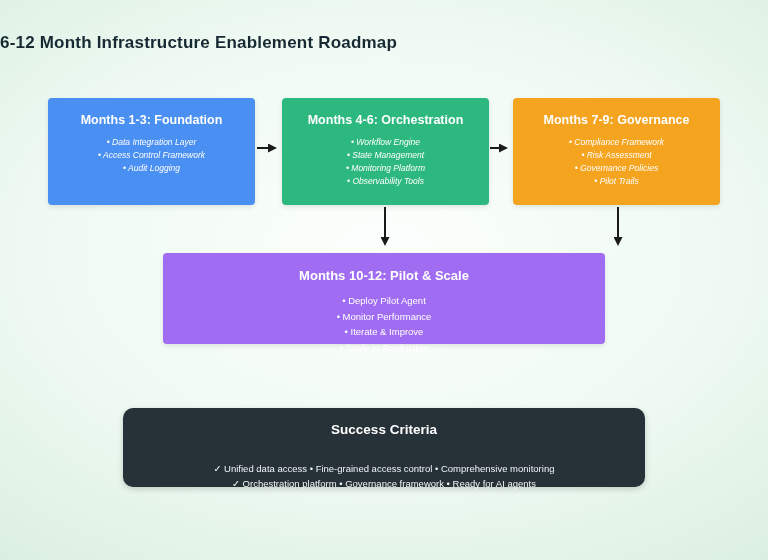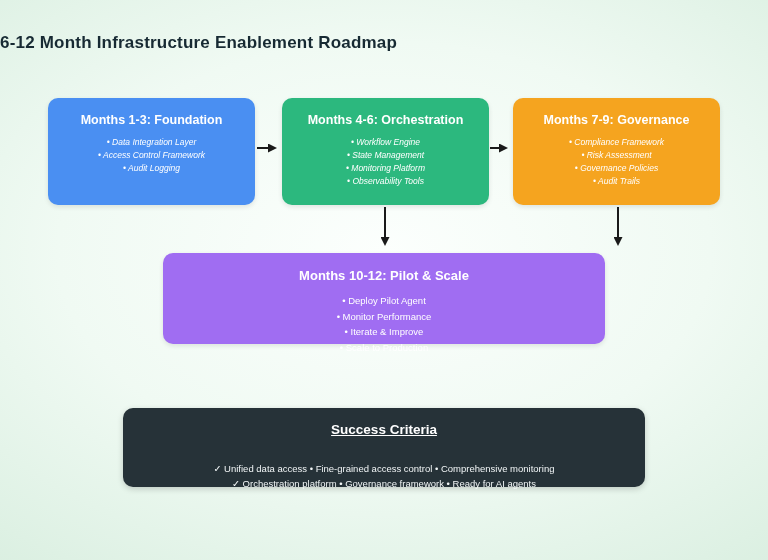--- a/index.html
+++ b/index.html
@@ -6,40 +6,40 @@
   body{font-family:"Liberation Sans","DejaVu Sans",sans-serif;}
   .canvas{
     position:relative;width:768px;height:560px;overflow:hidden;
     background:radial-gradient(ellipse 85% 75% at 50% 45%, #fcfffd 0%, #f0faf3 50%, #d8eedf 100%);
   }
   .page-title{
     position:absolute;top:33px;left:0;width:100%;text-align:left;
     font-size:17px;font-weight:bold;color:#172a33;letter-spacing:.2px;
   }
   .card{
-    position:absolute;border-radius:10px;color:#fff;
+    position:absolute;border-radius:4px;color:#fff;
     box-shadow:0 2px 5px rgba(0,0,0,.10);box-sizing:border-box;
   }
   .card h2{margin:0;text-align:center;font-size:12.5px;font-weight:bold;}
   .card ul{list-style:none;margin:0;padding:0;text-align:center;}
   .phase{width:207px;height:107px;top:98px;}
   .phase h2{padding-top:15px;}
   .phase ul{margin-top:9px;font-size:8.5px;line-height:13px;font-style:italic;}
   #card-foundation{left:48px;background:#4a8ff2;}
   #card-orchestration{left:282px;background:#2cb87e;}
   #card-governance{left:513px;background:#f5a41f;}
   #card-pilot{left:163px;top:253px;width:442px;height:91px;background:#a06df2;}
   #card-pilot h2{padding-top:15px;font-size:13px;}
   #card-pilot ul{margin-top:10px;font-size:9.5px;line-height:15.5px;}
   .success{
     position:absolute;left:123px;top:408px;width:522px;height:79px;
     background:#263238;border-radius:10px;color:#fff;box-sizing:border-box;
     box-shadow:0 2px 6px rgba(0,0,0,.18);
   }
-  .success h2{margin:0;padding-top:14px;text-align:center;font-size:13.5px;font-weight:bold;text-decoration:underline;}
+  .success h2{margin:0;padding-top:14px;text-align:center;font-size:13.5px;font-weight:bold;}
   .success .lines{margin-top:24px;text-align:center;font-size:9.5px;line-height:15px;color:#f1f5f6;}
   svg.arrows{position:absolute;left:0;top:0;pointer-events:none;}
 </style>
 </head>
 <body>
 
 <div class="canvas">
 
   <div class="page-title">6-12 Month Infrastructure Enablement Roadmap</div>
 
@@ -61,21 +61,21 @@
       <li>• Observability Tools</li>
     </ul>
   </div>
 
   <div class="card phase" id="card-governance">
     <h2>Months 7-9: Governance</h2>
     <ul>
       <li>• Compliance Framework</li>
       <li>• Risk Assessment</li>
       <li>• Governance Policies</li>
-      <li>• Audit Trails</li>
+      <li>• Pilot Trails</li>
     </ul>
   </div>
 
   <svg class="arrows" width="768" height="560" viewBox="0 0 768 560">
     <defs>
       <marker id="ah" markerWidth="9" markerHeight="9" refX="7" refY="4.5" orient="auto" markerUnits="userSpaceOnUse">
         <path d="M0,0 L9,4.5 L0,9 Z" fill="#1a1a1a"></path>
       </marker>
     </defs>
     <line x1="257" y1="148" x2="275" y2="148" stroke="#1a1a1a" stroke-width="2" marker-end="url(#ah)"></line>

